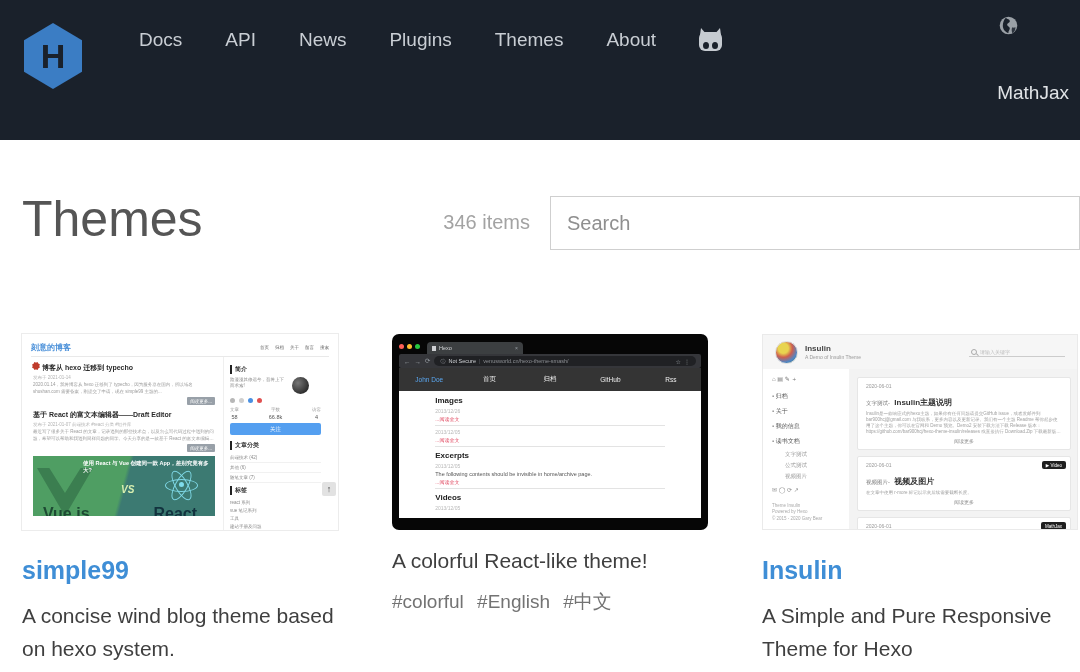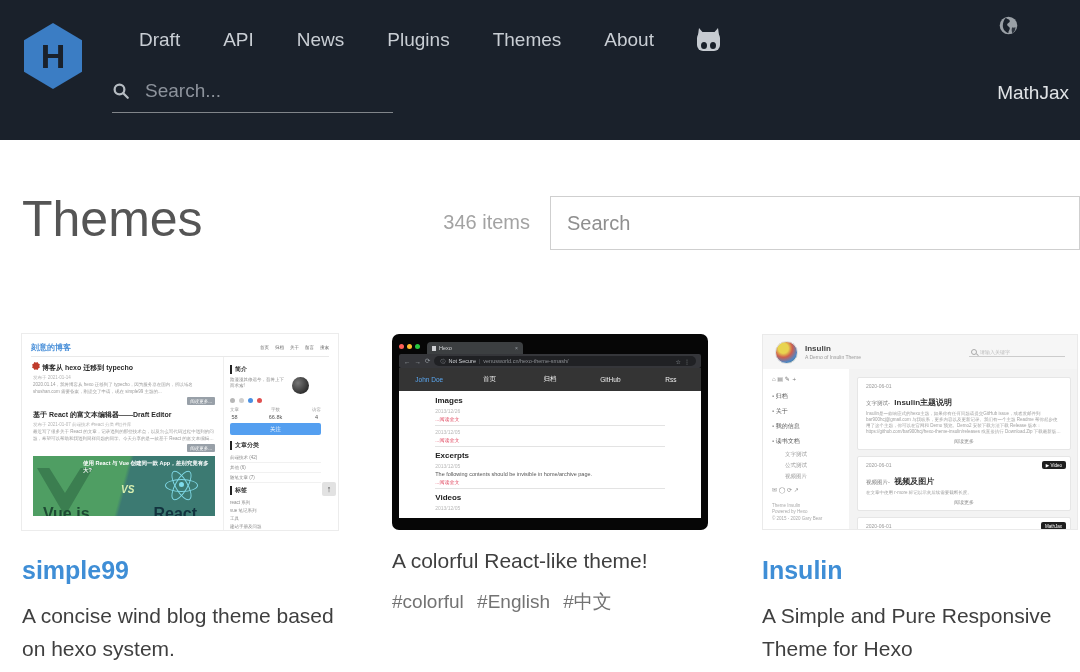--- a/index.html
+++ b/index.html
@@ -160,39 +160,32 @@
 <body>
 
 <div class="screen">
 
   <header class="navbar">
     <div class="logo">
       <span class="logo-h">H</span>
     </div>
     <nav class="nav-links">
       <span style="display:flex;gap:43px;">
-          <a>Draft</a>
+          <a>Docs</a>
           <a>API</a>
           <a>News</a>
           <a>Plugins</a>
           <a>Themes</a>
           <a>About</a>
         </span>
       <span class="octoface">
         <span class="octo-eye l"></span>
         <span class="octo-eye r"></span>
       </span>
     </nav>
-    <div class="nav-search">
-      <svg width="18" height="18" viewBox="0 0 24 24">
-        <circle cx="10" cy="10" r="6.5" fill="none" stroke="#b6bcc2" stroke-width="3"></circle>
-        <line x1="15" y1="15" x2="21" y2="21" stroke="#b6bcc2" stroke-width="3" stroke-linecap="round"></line>
-      </svg>
-      <input type="text" placeholder="Search..." style="">
-    </div>
     <div class="globe">
       <svg width="21" height="21" viewBox="0 0 24 24">
         <circle cx="12" cy="12" r="10" fill="#9aa0a6"></circle>
         <path fill="#1a212b" d="M9 3c1.5 1.8 4.5 1.6 4.5 3.8S10.5 9 10.5 11s3 2 3 4-2 3.4-1.6 5.6C8.5 19.8 5.5 16.4 5.5 12.3 5.5 8.6 6.8 5 9 3z"></path>
         <path fill="#1a212b" d="M16.5 14c1.2.8 2.6.6 3.4-.4.4 3-1.2 5.8-3.6 7.2-.6-2.4-1.2-5.4.2-6.8z" opacity=".85"></path>
       </svg>
     </div>
     <div class="lang">MathJax</div>
   </header>
 

